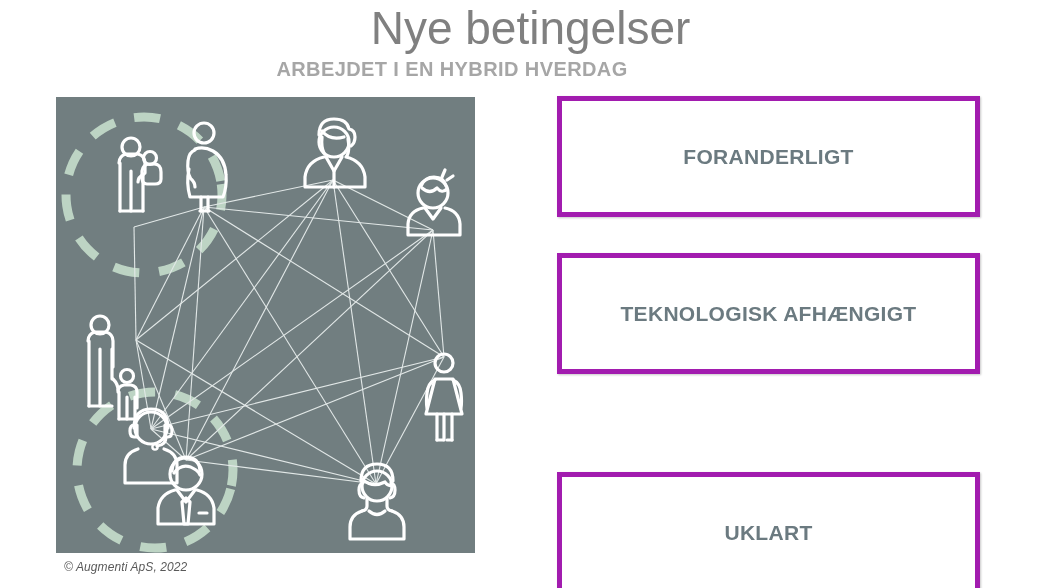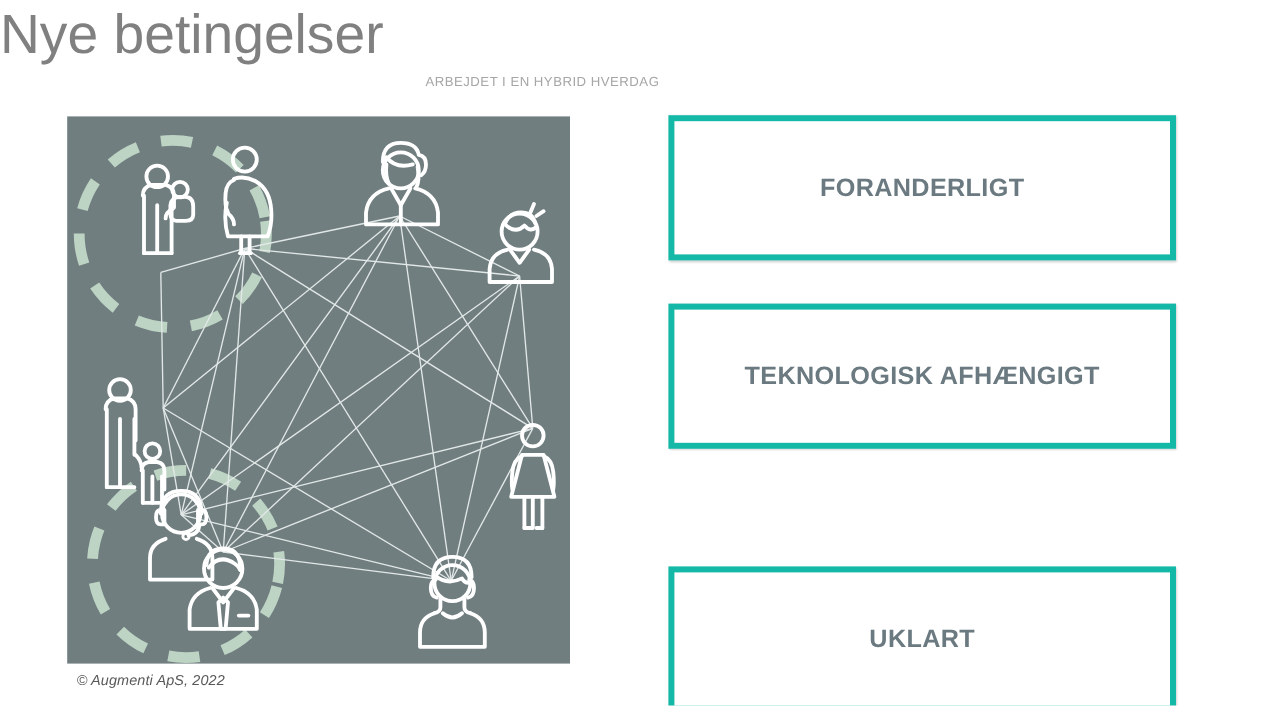--- a/index.html
+++ b/index.html
@@ -15,35 +15,35 @@
     font-family: "Liberation Sans", sans-serif;
     -webkit-font-smoothing: antialiased;
   }
 
   
   .slide-title {
     position: absolute;
     left: 0;
     top: 2px;
     width: 1061px;
-    text-align: left;
+    text-align: center;
     font-size: 46px;
     font-weight: 400;
     line-height: 52px;
     color: #808080;
     letter-spacing: 0px;
   }
   .slide-subtitle {
     position: absolute;
     left: 0;
     top: 58px;
     width: 904px;
     text-align: center;
-    font-size: 11px;
-    font-weight: 400;
+    font-size: 20px;
+    font-weight: 700;
     line-height: 22px;
     color: #a6a6a6;
     letter-spacing: 0.4px;
   }
 
   
   .illustration {
     position: absolute;
     left: 56px;
     top: 97px;
@@ -59,21 +59,21 @@
   }
 
   
   .concept-box {
     position: absolute;
     left: 557px;
     width: 423px;
     height: 121px;
     box-sizing: border-box;
     background: #ffffff;
-    border: 5px solid #14b8a6;
+    border: 5px solid #a21caf;
     display: flex;
     align-items: center;
     justify-content: center;
     box-shadow: 1px 1px 2px rgba(0,0,0,0.22);
   }
   .concept-box .box-label {
     font-size: 21px;
     font-weight: bold;
     color: #6b7a80;
     letter-spacing: 0.3px;

